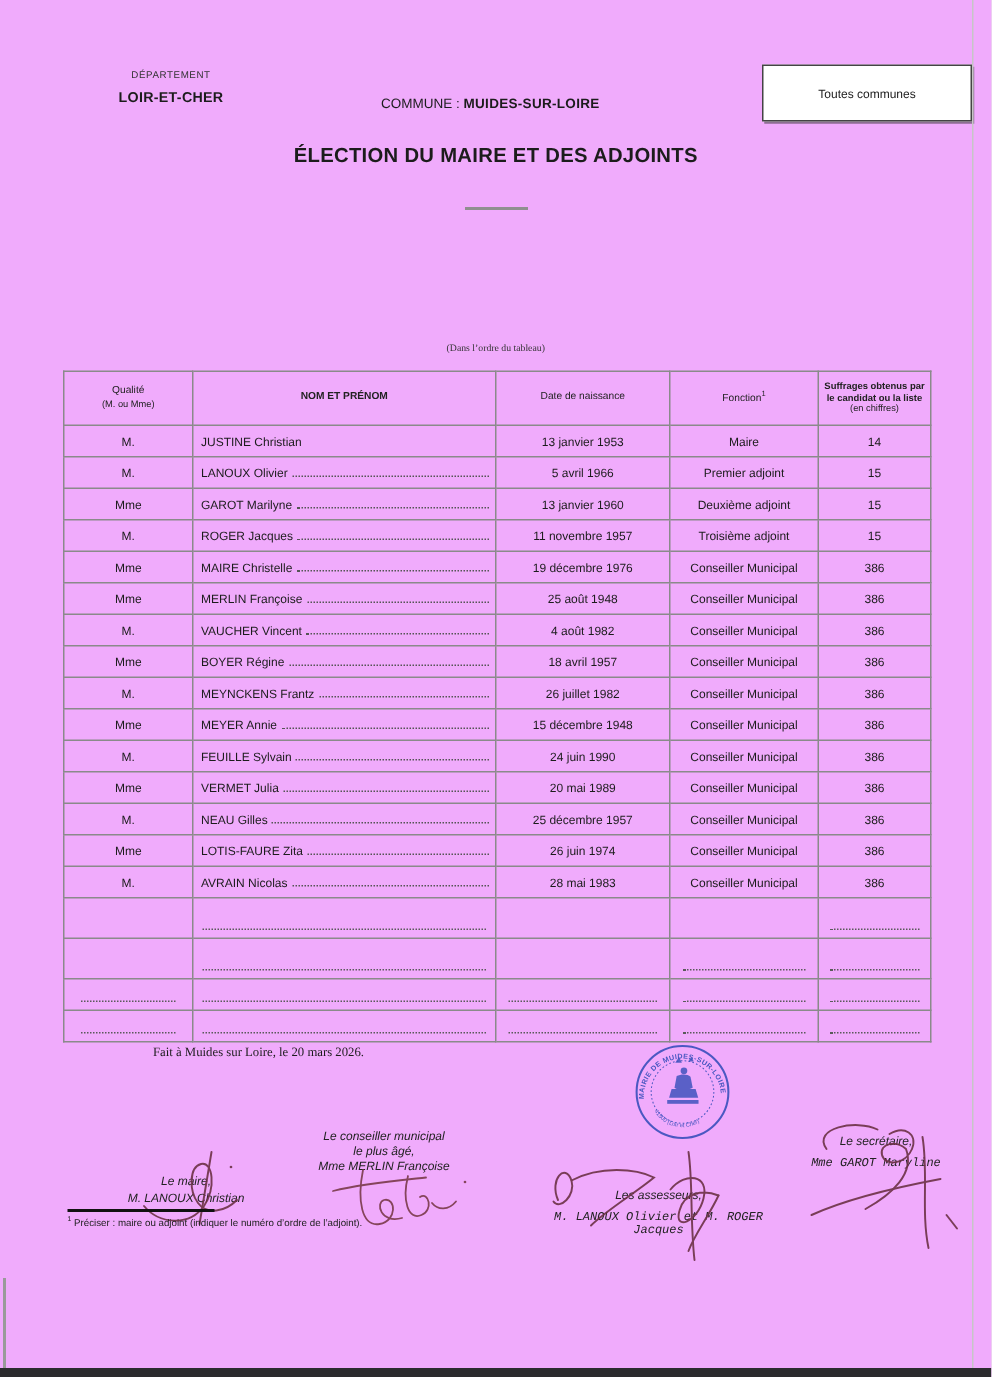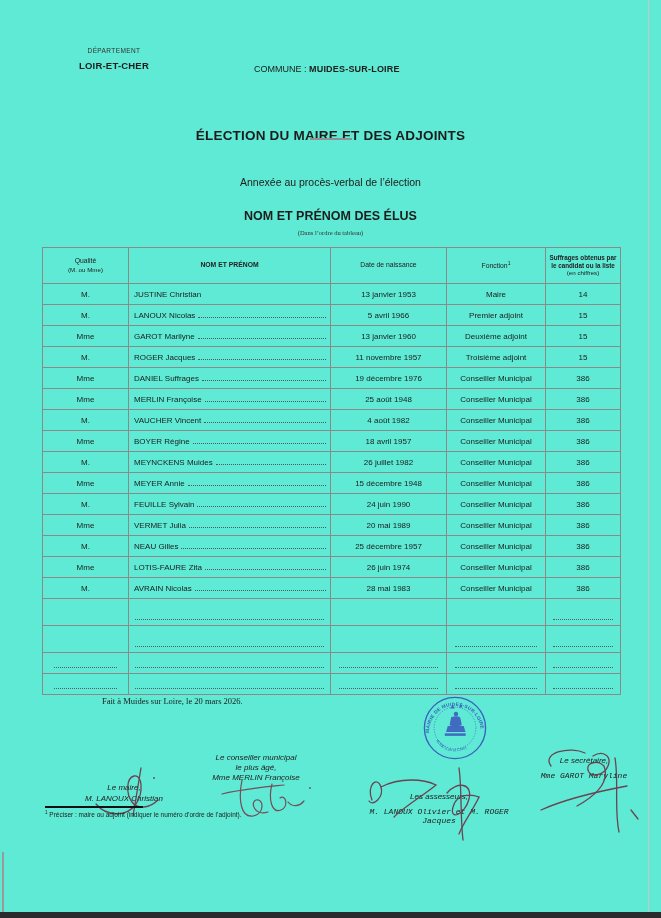--- a/index.html
+++ b/index.html
@@ -1,29 +1,29 @@
 <!DOCTYPE html>
 <html><head>
 <meta charset="utf-8">
 <style>
   html,body{margin:0;padding:0;background:#e9e9e9;}
-  .page{position:relative;width:661px;height:918px;background:#5eead4;overflow:hidden;
+  .page{position:relative;width:661px;height:918px;background:#f0abfc;overflow:hidden;
         font-family:"Liberation Sans",sans-serif;color:#1c1c1c;}
   .abs{position:absolute;}
 
   
   .dept{left:62px;top:47px;width:104px;text-align:center;}
   .dept-label{font-size:6.5px;letter-spacing:.4px;color:#333;}
   .dept-name{font-size:9.5px;font-weight:bold;margin-top:6px;letter-spacing:.2px;}
   .commune{left:254px;top:64px;font-size:9px;}
   .commune b{letter-spacing:.2px;}
   .communes-box{left:508px;top:43px;width:138px;height:36px;border:1px solid #444;
         box-shadow:1.5px 1.5px 0 rgba(60,60,60,.55);background:#fff;
         display:flex;align-items:center;justify-content:center;font-size:8px;color:#222;}
-  .title{left:0;top:128px;width:661px;text-align:center;font-size:13.5px;font-weight:bold;letter-spacing:.2px;}
+  .title{left:0;top:96px;width:661px;text-align:center;font-size:13.5px;font-weight:bold;letter-spacing:.2px;}
   .title-rule{left:310px;top:138px;width:42px;height:2px;background:#8f8f8f;}
   .sub1{left:0;top:154px;width:661px;text-align:center;font-size:12.5px;font-weight:bold;}
   .sub2{left:0;top:176px;width:661px;text-align:center;font-size:10.5px;}
   .sub3{left:0;top:209px;width:661px;text-align:center;font-size:12.5px;font-weight:bold;}
   .ordre{left:0;top:229px;width:661px;text-align:center;font-size:6.5px;
          font-family:"Liberation Serif",serif;color:#333;}
 
   
   table.elus{left:42px;top:247px;width:578px;border-collapse:collapse;table-layout:fixed;
              position:absolute;font-size:8px;}
@@ -65,25 +65,26 @@
   <div class="abs dept">
     <div class="dept-label">DÉPARTEMENT</div>
     <div class="dept-name">LOIR-ET-CHER</div>
   </div>
 
   <div class="abs commune">
     <span>COMMUNE :</span>
     <b>MUIDES-SUR-LOIRE</b>
   </div>
 
+  <div class="abs communes-box">
+    <span>Toutes communes</span>
+  </div>
 
   <div class="abs title">ÉLECTION DU MAIRE ET DES ADJOINTS</div>
   <div class="abs title-rule"></div>
-  <div class="abs sub2">Annexée au procès-verbal de l’élection</div>
-  <div class="abs sub3">NOM ET PRÉNOM DES ÉLUS</div>
   <div class="abs ordre">(Dans l’ordre du tableau)</div>
 
   <table class="elus">
     <colgroup>
       <col style="width:86px">
         <col style="width:202px">
         <col style="width:116px">
       <col style="width:99px">
         <col style="width:75px">
     </colgroup>
@@ -113,21 +114,21 @@
             </div>
           </td>
           <td class="c">13 janvier 1953</td>
           <td class="c">Maire</td>
           <td class="c">14</td>
         </tr>
         <tr>
           <td class="c">M.</td>
           <td class="nom-cell">
             <div class="nomflex">
-              <span class="nm">LANOUX Nicolas</span>
+              <span class="nm">LANOUX Olivier</span>
               <span class="dots"></span>
             </div>
           </td>
           <td class="c">5 avril 1966</td>
           <td class="c">Premier adjoint</td>
           <td class="c">15</td>
         </tr>
         <tr>
           <td class="c">Mme</td>
           <td class="nom-cell">
@@ -149,21 +150,21 @@
             </div>
           </td>
           <td class="c">11 novembre 1957</td>
           <td class="c">Troisième adjoint</td>
           <td class="c">15</td>
         </tr>
         <tr>
           <td class="c">Mme</td>
           <td class="nom-cell">
             <div class="nomflex">
-              <span class="nm">DANIEL Suffrages</span>
+              <span class="nm">MAIRE Christelle</span>
               <span class="dots"></span>
             </div>
           </td>
           <td class="c">19 décembre 1976</td>
           <td class="c">Conseiller Municipal</td>
           <td class="c">386</td>
         </tr>
         <tr>
           <td class="c">Mme</td>
           <td class="nom-cell">
@@ -197,21 +198,21 @@
             </div>
           </td>
           <td class="c">18 avril 1957</td>
           <td class="c">Conseiller Municipal</td>
           <td class="c">386</td>
         </tr>
         <tr>
           <td class="c">M.</td>
           <td class="nom-cell">
             <div class="nomflex">
-              <span class="nm">MEYNCKENS Muides</span>
+              <span class="nm">MEYNCKENS Frantz</span>
               <span class="dots"></span>
             </div>
           </td>
           <td class="c">26 juillet 1982</td>
           <td class="c">Conseiller Municipal</td>
           <td class="c">386</td>
         </tr>
         <tr>
           <td class="c">Mme</td>
           <td class="nom-cell">

